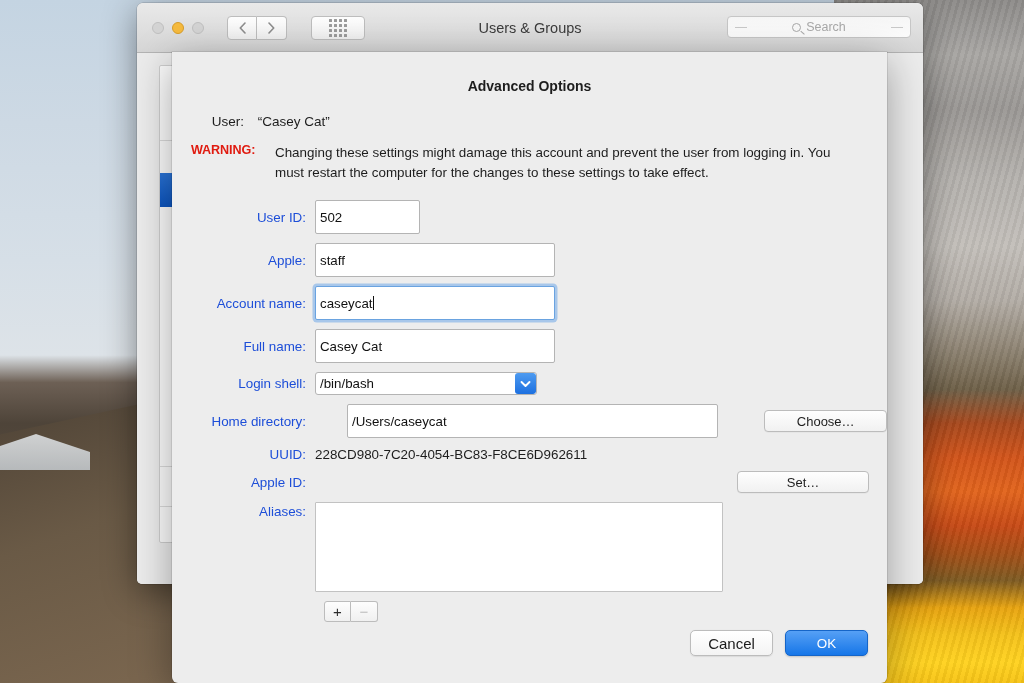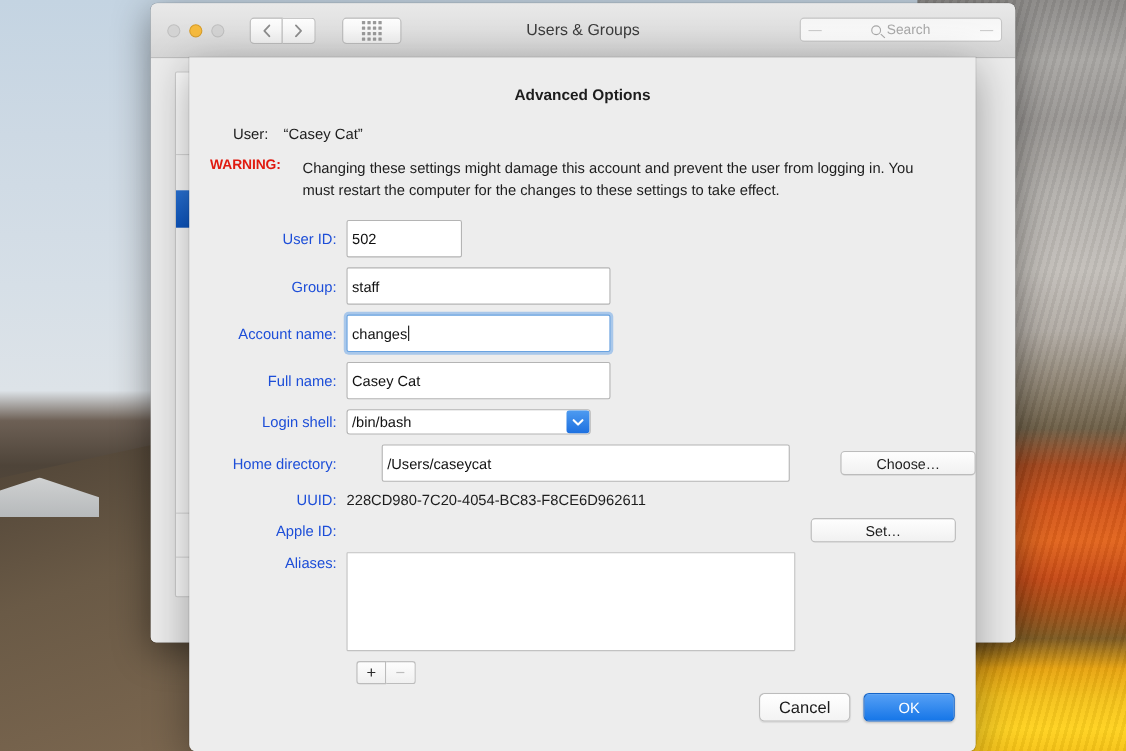--- a/index.html
+++ b/index.html
@@ -317,28 +317,28 @@
   </div>
 
   <div class="form">
 
     <div class="row">
       <span class="lbl">User ID:</span>
       <span class="tfield w-uid">502</span>
     </div>
 
     <div class="row">
-      <span class="lbl">Group:</span>
+      <span class="lbl">Apple:</span>
       <span class="tfield w-mid">staff</span>
     </div>
 
     <div class="row">
       <span class="lbl">Account name:</span>
       <span class="tfield w-mid focusbox">
-        <span>changes</span>
+        <span>caseycat</span>
         <span class="caret"></span>
       </span>
     </div>
 
     <div class="row">
       <span class="lbl">Full name:</span>
       <span class="tfield w-mid">Casey Cat</span>
     </div>
 
     <div class="row">

